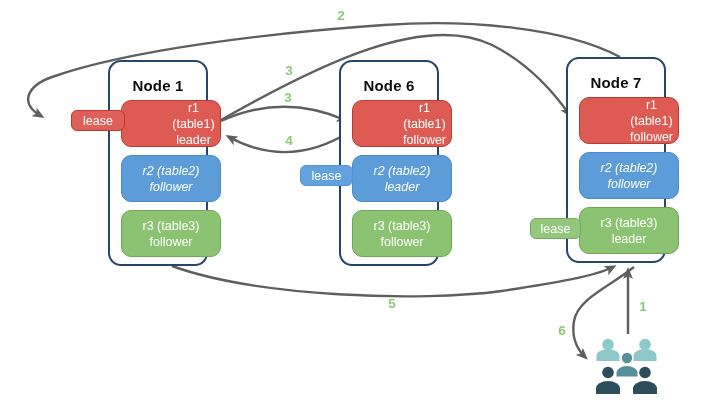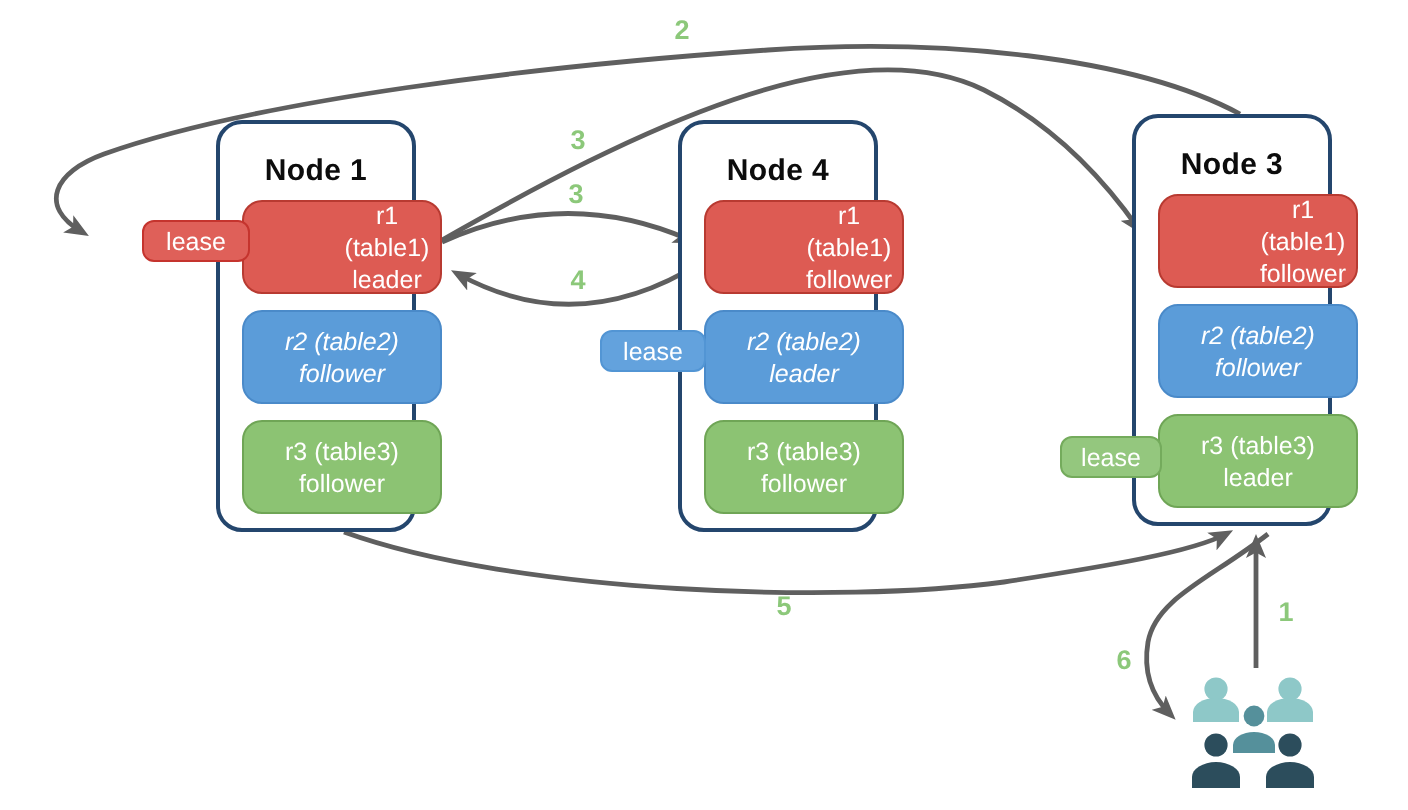--- a/index.html
+++ b/index.html
@@ -102,37 +102,37 @@
       <span>r2 (table2)</span>
       <span>follower</span>
     </div>
     <div class="replica replica--r3 replica--green">
       <span>r3 (table3)</span>
       <span>follower</span>
     </div>
   </div>
 
   <div class="node node--2">
-    <div class="node-title">Node 4</div>
+    <div class="node-title">Node 6</div>
     <div class="replica replica--r1 replica--red">
       <span>r1 (table1)</span>
       <span>follower</span>
     </div>
     <div class="replica replica--r2 replica--blue">
       <span>r2 (table2)</span>
       <span>leader</span>
     </div>
     <div class="replica replica--r3 replica--green">
       <span>r3 (table3)</span>
       <span>follower</span>
     </div>
   </div>
 
   <div class="node node--3">
-    <div class="node-title">Node 3</div>
+    <div class="node-title">Node 7</div>
     <div class="replica replica--r1 replica--red">
       <span>r1 (table1)</span>
       <span>follower</span>
     </div>
     <div class="replica replica--r2 replica--blue">
       <span>r2 (table2)</span>
       <span>follower</span>
     </div>
     <div class="replica replica--r3 replica--green">
       <span>r3 (table3)</span>

